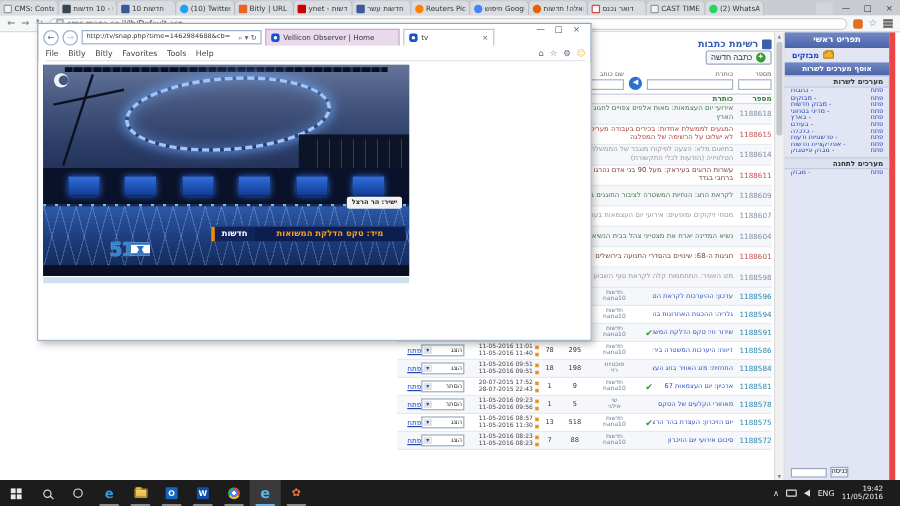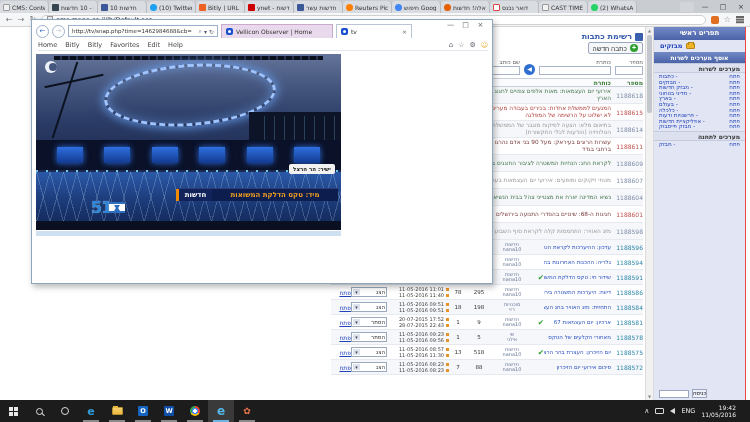--- a/index.html
+++ b/index.html
@@ -33,21 +33,21 @@
   .urlbox { flex:1; height:10px; background:#fff; border:1px solid #d0d0d0; border-radius:5px; display:flex; align-items:center; gap:3px; padding:0 5px; }
   .urlbox .doc { width:6px; height:7px; background:#eee; border:1px solid #999; }
   .urlbox .url { font-size:6.5px; color:#333; }
   .ext-icon { width:8px; height:8px; background:#e07020; border-radius:2px; }
   .ham { width:8px; height:1.4px; background:#666; box-shadow:0 2.6px 0 #666, 0 5.2px 0 #666; margin-top:-5px; }
   .star { font-size:8px; color:#888; }
 
   
   .page { position:absolute; top:27px; left:0; width:746px; height:373px; background:#fff; direction:rtl; }
 
-  .sidebar { position:absolute; top:0; right:0; width:92px; height:373px; background:#e2e6f4; display:flex; flex-direction:column; border-right:1px solid #ef4444; }
+  .sidebar { position:absolute; top:0; right:0; width:92px; height:373px; background:#e2e6f4; display:flex; flex-direction:column; border-right:5px solid #ef4444; }
   .sb-title { height:13px; background:linear-gradient(#7389c6,#4a63a8); color:#fff; font-size:7px; font-weight:bold; text-align:center; line-height:13px; }
   .sb-folder { height:12px; display:flex; align-items:center; justify-content:flex-end; gap:3px; padding:0 6px; }
   .sb-folder .lab { color:#2244bb; font-size:6.5px; font-weight:bold; }
   .folder-ic { width:9px; height:6px; background:#f0b429; border:1px solid #b8851c; border-radius:1px; position:relative; }
   .folder-ic::before { content:""; position:absolute; top:-2px; right:0; width:4px; height:2px; background:#f0b429; border:1px solid #b8851c; border-bottom:none; }
   .sb-bar2 { height:11px; background:linear-gradient(#7389c6,#4a63a8); color:#fff; font-size:6px; font-weight:bold; text-align:center; line-height:11px; }
   .sb-sec { height:10px; background:#dde1ef; border-top:1px solid #c4cbdf; border-bottom:1px solid #c4cbdf; font-size:6px; font-weight:bold; color:#333; padding:1px 5px 0 0; }
   .sb-items { padding:1px 0; }
   .sb-item { height:5.6px; display:flex; align-items:center; justify-content:space-between; padding:0 5px; }
   .sb-item .sb-lab { color:#2244bb; font-size:5.5px; line-height:5.5px; white-space:nowrap; overflow:hidden; }
@@ -637,25 +637,25 @@
         <span class="tvfav"></span>
         <span>Vellicon Observer | Home</span>
       </div>
       <div class="p-tab p-tab2">
         <span class="tvfav"></span>
         <span>tv</span>
         <span class="x">×</span>
       </div>
     </div>
     <div class="p-menu">
-      <span>Home</span>
+      <span>File</span>
       <span>Bitly</span>
       <span>Bitly</span>
       <span>Favorites</span>
-      <span>Edit</span>
+      <span>Tools</span>
       <span>Help</span>
       <span class="p-micons">
         <span>⌂</span>
         <span>☆</span>
         <span>⚙</span>
         <span class="smile">☺</span>
       </span>
     </div>
     <div class="p-body">
       <div class="video">

